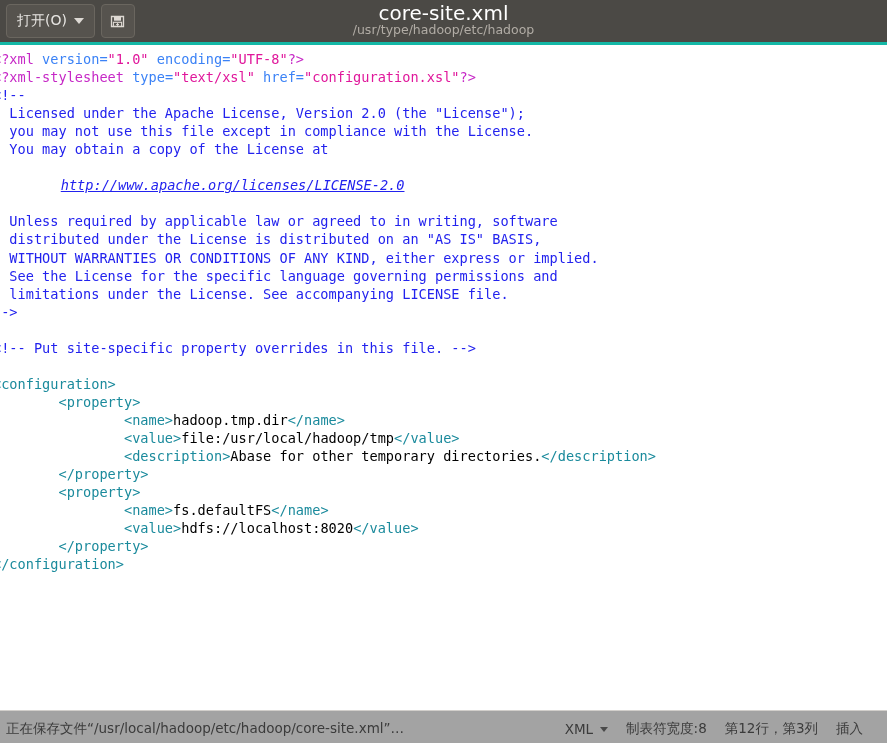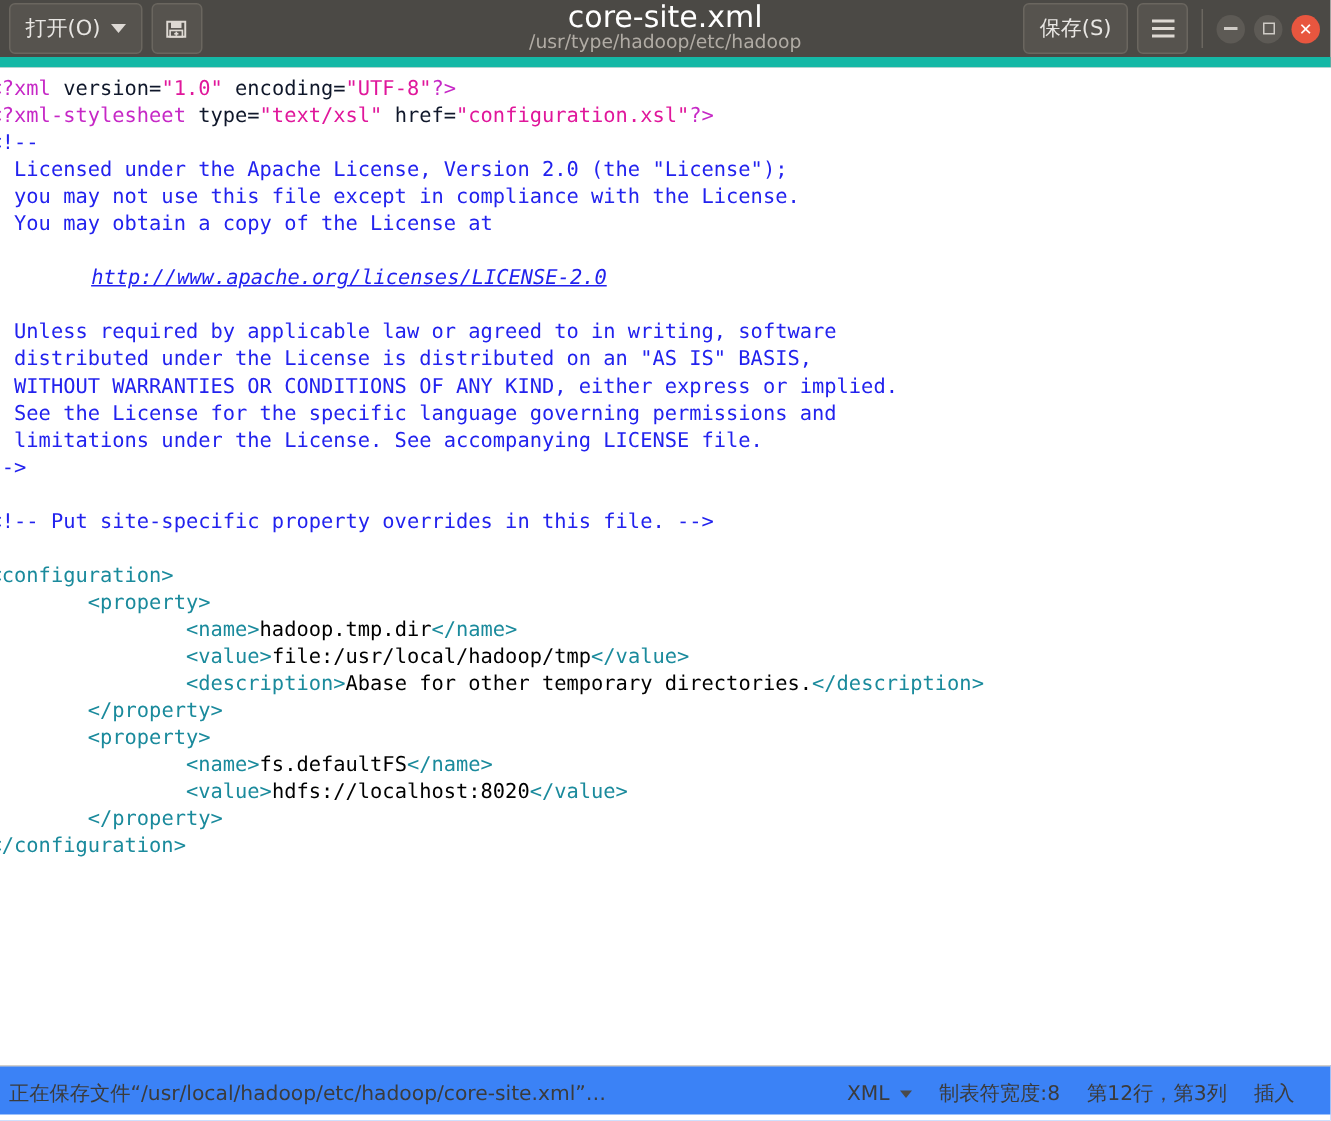--- a/index.html
+++ b/index.html
@@ -13,21 +13,21 @@
     display:flex;flex-direction:column;
     background:#ffffff;
   }
 
   
   .titlebar{
     height:45px;flex:0 0 45px;
     background:#4b4945;
     display:flex;align-items:center;
     position:relative;
-    border-bottom:7px solid #14b8a6;
+    border-bottom:3px solid #14b8a6;
     box-sizing:border-box;
   }
   .tb-left{display:flex;align-items:center;gap:6px;padding-left:6px;z-index:2;}
   .tb-right{
     margin-left:auto;display:flex;align-items:center;gap:6px;
     padding-right:7px;z-index:2;
   }
   .tbtn{
     background:#56534e;
     border:1px solid #6a665f;
@@ -92,30 +92,30 @@
     line-height:18.05px;
     white-space:pre;
     margin:0;
     padding:0;
     margin-left:-7px;      
     color:#000000;
   }
   .code .ln{display:block;height:18.05px;}
   .tag{color:#1a8a9c;}        
   .pi{color:#c628c6;}         
-  .attr{color:#0f172a;}       
+  .attr{color:#3b82f6;}       
   .val{color:#e0179b;}        
   .cmt{color:#2222ee;}        
   .lnk{color:#2222ee;text-decoration:underline;font-style:italic;margin-left:35px;}
   .txt{color:#000000;}
 
   
   .statusbar{
     flex:0 0 37px;height:37px;
-    background:#3b82f6;
+    background:#a3a3a3;
     border-top:1px solid #d2cfcb;
     display:flex;align-items:center;
     position:relative;
     box-sizing:border-box;
     font-size:13.5px;color:#3b3b3b;
   }
   .sb-left{padding-left:6px;white-space:nowrap;}
   .sb-right{
     margin-left:auto;display:flex;align-items:center;
     gap:18px;padding-right:24px;white-space:nowrap;
@@ -168,40 +168,20 @@
           <rect x="7.15" y="10.95" width="2.8" height="1.1" fill="#ded9d3"></rect>
         </svg>
       </div>
     </div>
 
     <div class="tb-title-wrap">
       <div class="tb-title">core-site.xml</div>
       <div class="tb-sub">/usr/type/hadoop/etc/hadoop</div>
     </div>
 
-    <div class="tb-right">
-      <div class="tbtn">
-        <span>保存(S)</span>
-      </div>
-      <div class="tbtn icon-only burger">
-        <i></i>
-        <i></i>
-        <i></i>
-      </div>
-      <div class="wsep"></div>
-      <div class="wbtn">
-        <span class="mini"></span>
-      </div>
-      <div class="wbtn">
-        <span class="maxi"></span>
-      </div>
-      <div class="wbtn close">
-        <span>✕</span>
-      </div>
-    </div>
   </div>
 
   <div class="editor">
     <pre class="code" id="code-view"><span class="ln"><span class="pi">&lt;?xml </span><span class="attr">version=</span><span class="val">"1.0"</span><span class="attr"> encoding=</span><span class="val">"UTF-8"</span><span class="pi">?&gt;</span></span><span class="ln"><span class="pi">&lt;?xml-stylesheet </span><span class="attr">type=</span><span class="val">"text/xsl"</span><span class="attr"> href=</span><span class="val">"configuration.xsl"</span><span class="pi">?&gt;</span></span><span class="ln"><span class="cmt">&lt;!--</span></span><span class="ln"><span class="cmt">  Licensed under the Apache License, Version 2.0 (the "License");</span></span><span class="ln"><span class="cmt">  you may not use this file except in compliance with the License.</span></span><span class="ln"><span class="cmt">  You may obtain a copy of the License at</span></span><span class="ln">&nbsp;</span><span class="ln"><span class="cmt">    </span><span class="lnk">http://www.apache.org/licenses/LICENSE-2.0</span></span><span class="ln">&nbsp;</span><span class="ln"><span class="cmt">  Unless required by applicable law or agreed to in writing, software</span></span><span class="ln"><span class="cmt">  distributed under the License is distributed on an "AS IS" BASIS,</span></span><span class="ln"><span class="cmt">  WITHOUT WARRANTIES OR CONDITIONS OF ANY KIND, either express or implied.</span></span><span class="ln"><span class="cmt">  See the License for the specific language governing permissions and</span></span><span class="ln"><span class="cmt">  limitations under the License. See accompanying LICENSE file.</span></span><span class="ln"><span class="cmt">--&gt;</span></span><span class="ln">&nbsp;</span><span class="ln"><span class="cmt">&lt;!-- Put site-specific property overrides in this file. --&gt;</span></span><span class="ln">&nbsp;</span><span class="ln"><span class="tag">&lt;configuration&gt;</span></span><span class="ln"><span class="txt">        </span><span class="tag">&lt;property&gt;</span></span><span class="ln"><span class="txt">                </span><span class="tag">&lt;name&gt;</span><span class="txt">hadoop.tmp.dir</span><span class="tag">&lt;/name&gt;</span></span><span class="ln"><span class="txt">                </span><span class="tag">&lt;value&gt;</span><span class="txt">file:/usr/local/hadoop/tmp</span><span class="tag">&lt;/value&gt;</span></span><span class="ln"><span class="txt">                </span><span class="tag">&lt;description&gt;</span><span class="txt">Abase for other temporary directories.</span><span class="tag">&lt;/description&gt;</span></span><span class="ln"><span class="txt">        </span><span class="tag">&lt;/property&gt;</span></span><span class="ln"><span class="txt">        </span><span class="tag">&lt;property&gt;</span></span><span class="ln"><span class="txt">                </span><span class="tag">&lt;name&gt;</span><span class="txt">fs.defaultFS</span><span class="tag">&lt;/name&gt;</span></span><span class="ln"><span class="txt">                </span><span class="tag">&lt;value&gt;</span><span class="txt">hdfs://localhost:8020</span><span class="tag">&lt;/value&gt;</span></span><span class="ln"><span class="txt">        </span><span class="tag">&lt;/property&gt;</span></span><span class="ln"><span class="tag">&lt;/configuration&gt;</span></span></pre>
   </div>
 
   <div class="statusbar">
     <div class="sb-left">正在保存文件“/usr/local/hadoop/etc/hadoop/core-site.xml”…</div>
     <div class="sb-right">
       <div class="sb-lang">

